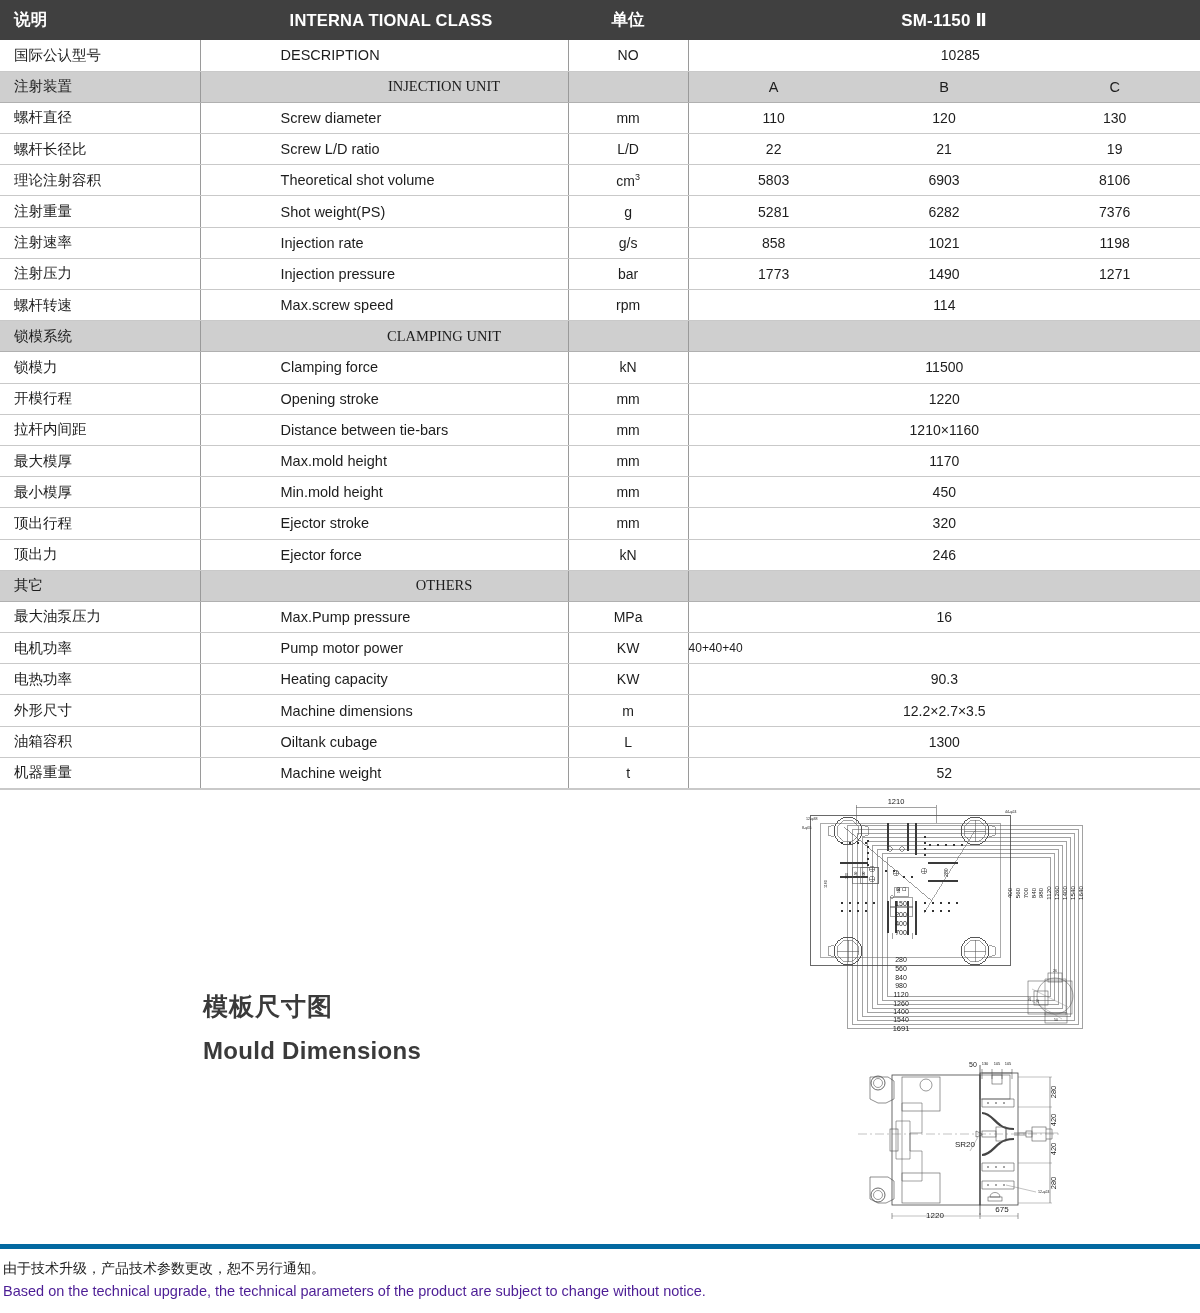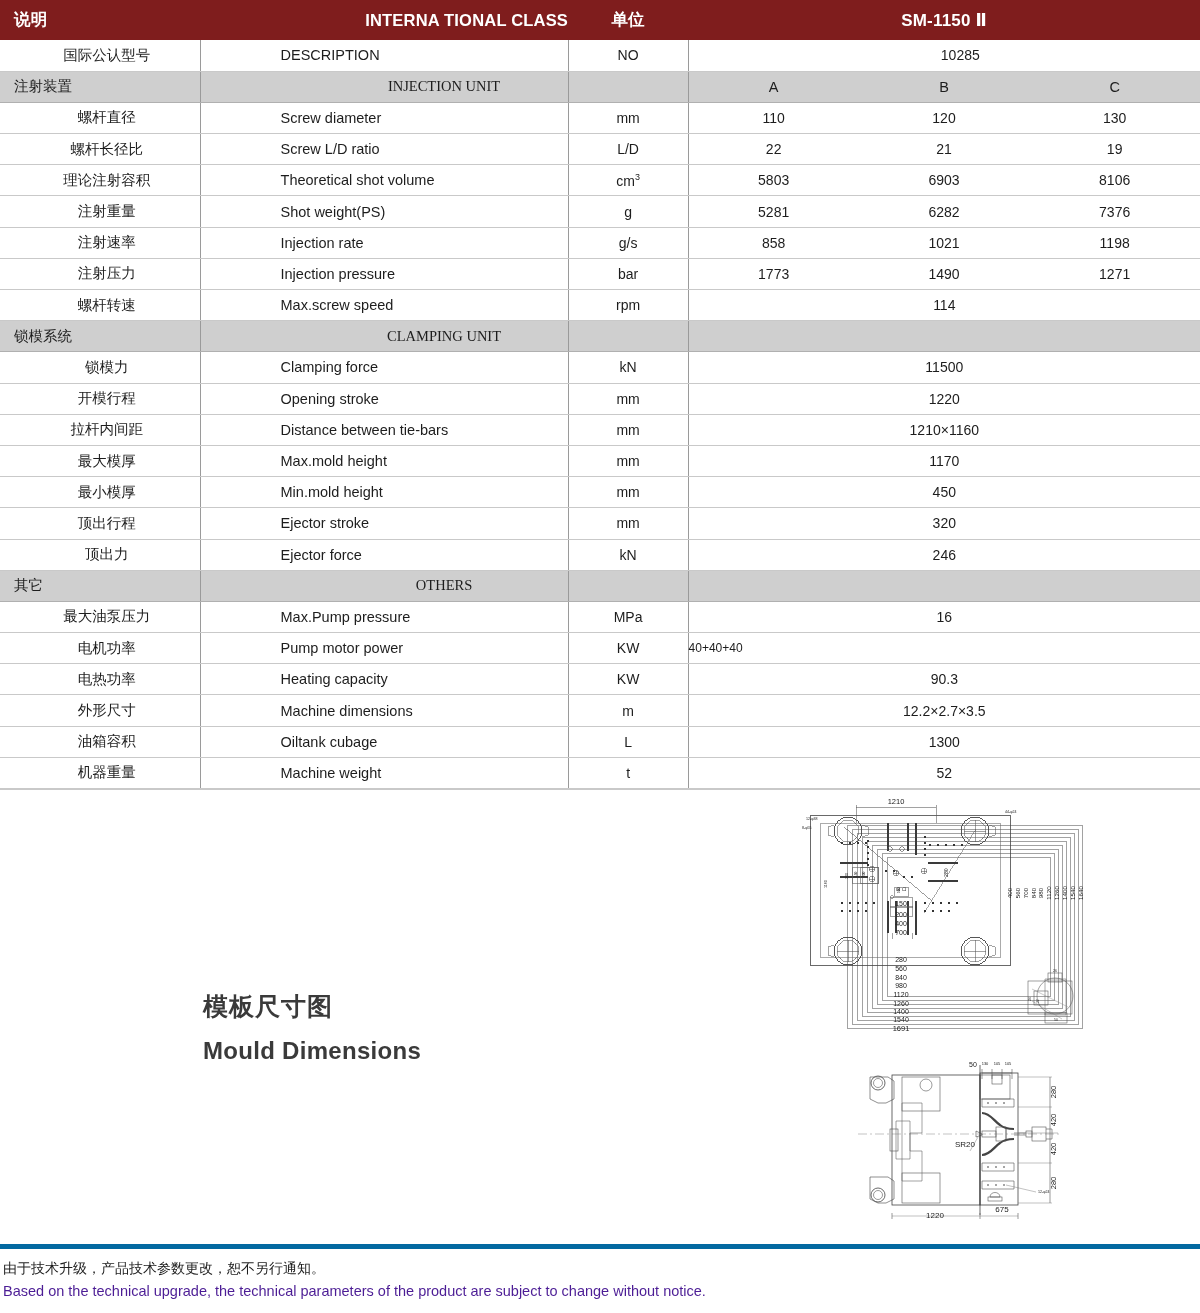--- a/index.html
+++ b/index.html
@@ -30,41 +30,41 @@
   }
 
   
   .c-cn   { width: 200px; }
   .c-en   { width: 368px; }
   .c-unit { width: 120px; }
   .c-v    { width: 170.6px; }
 
   
   tr.hdr td {
-    background: #7f1d1d;
+    background: #404040;
     color: #ffffff;
     height: 40px;
     font-weight: bold;
     font-size: 16.5px;
     letter-spacing: 0.2px;
   }
   tr.hdr td.c-cn   { padding-left: 14px; text-align: left; }
-  tr.hdr td.c-en   { padding-left: 14px; text-align: right; }
+  tr.hdr td.c-en   { padding-left: 14px; text-align: center; }
   tr.hdr td.c-unit { text-align: center; }
   tr.hdr td.model  { text-align: center; font-size: 17px; margin-top: 48px; }
 
   
   tr.row td {
     height: 31.2px;
     border-bottom: 1px solid #c9c9c9;
     background: #ffffff;
   }
   tr.row td.c-cn {
     padding-left: 14px;
-    text-align: center;
+    text-align: left;
     font-size: 14.5px;
   }
   tr.row td.c-en {
     padding-left: 80px;
     text-align: left;
     font-size: 14.5px;
     margin-top: 16px;
   }
   tr.row td.c-unit { text-align: center; font-size: 14px; }
   tr.row td.c-v    { text-align: center; font-size: 14px; }

